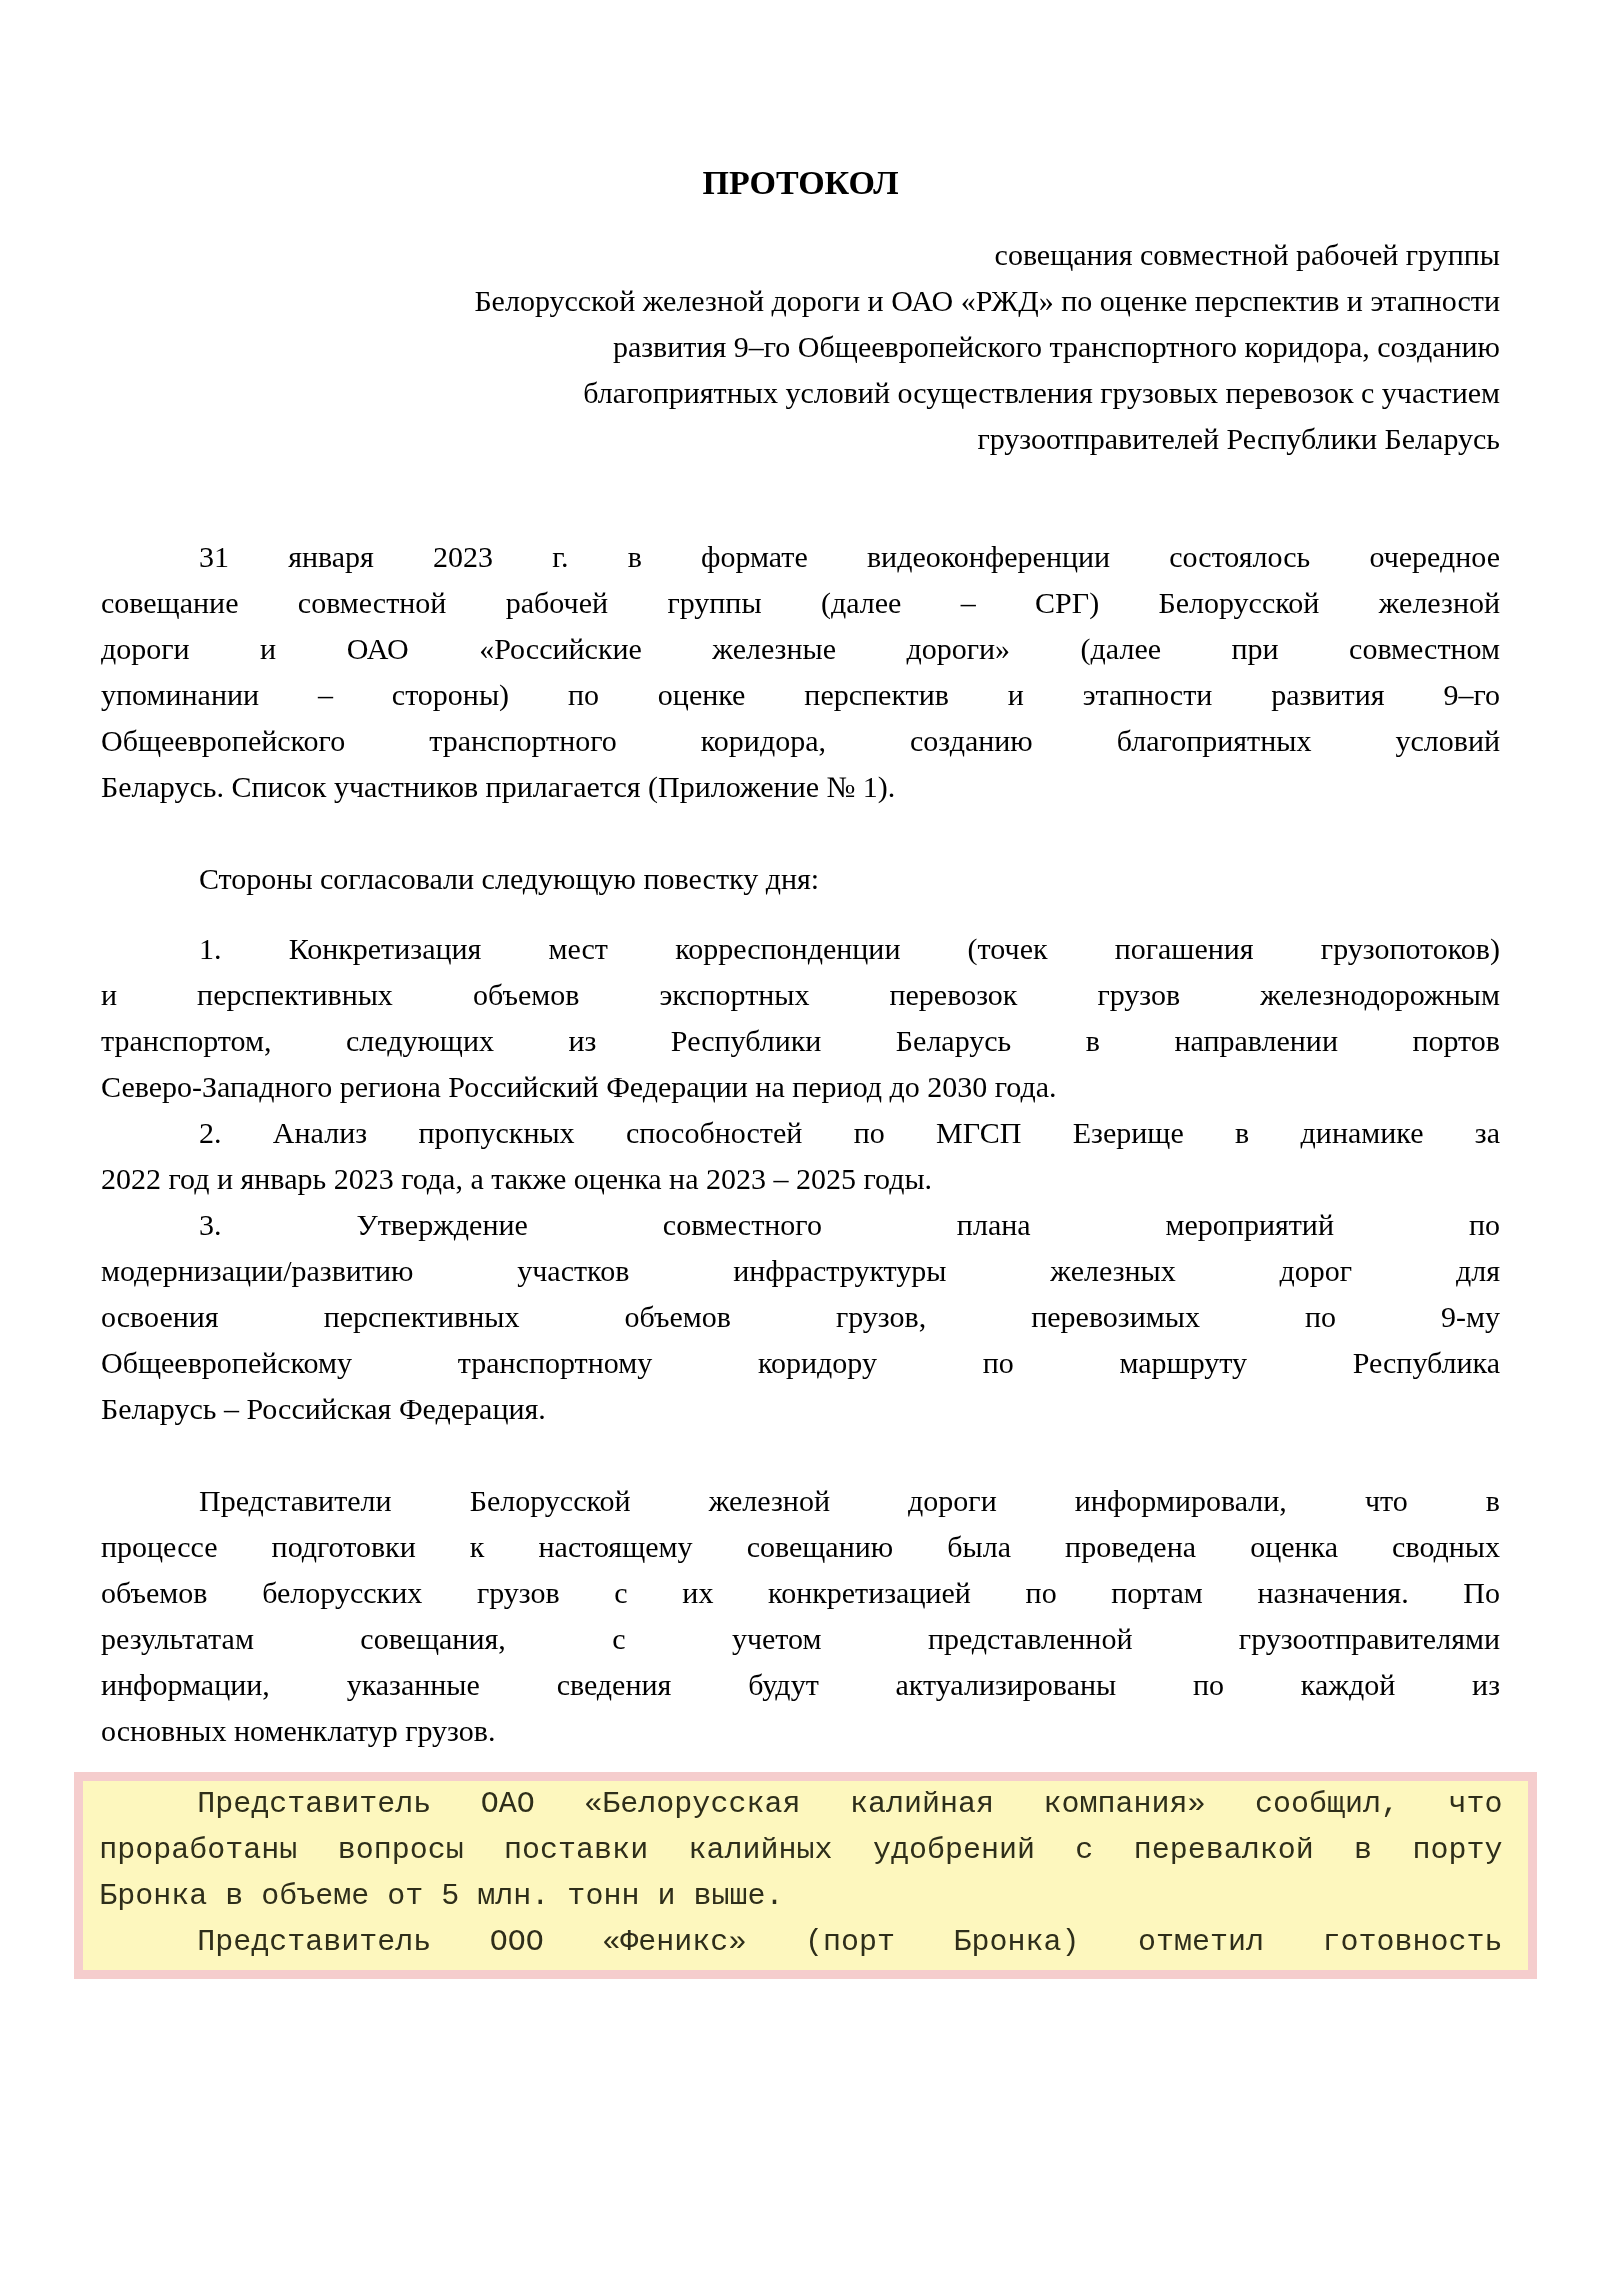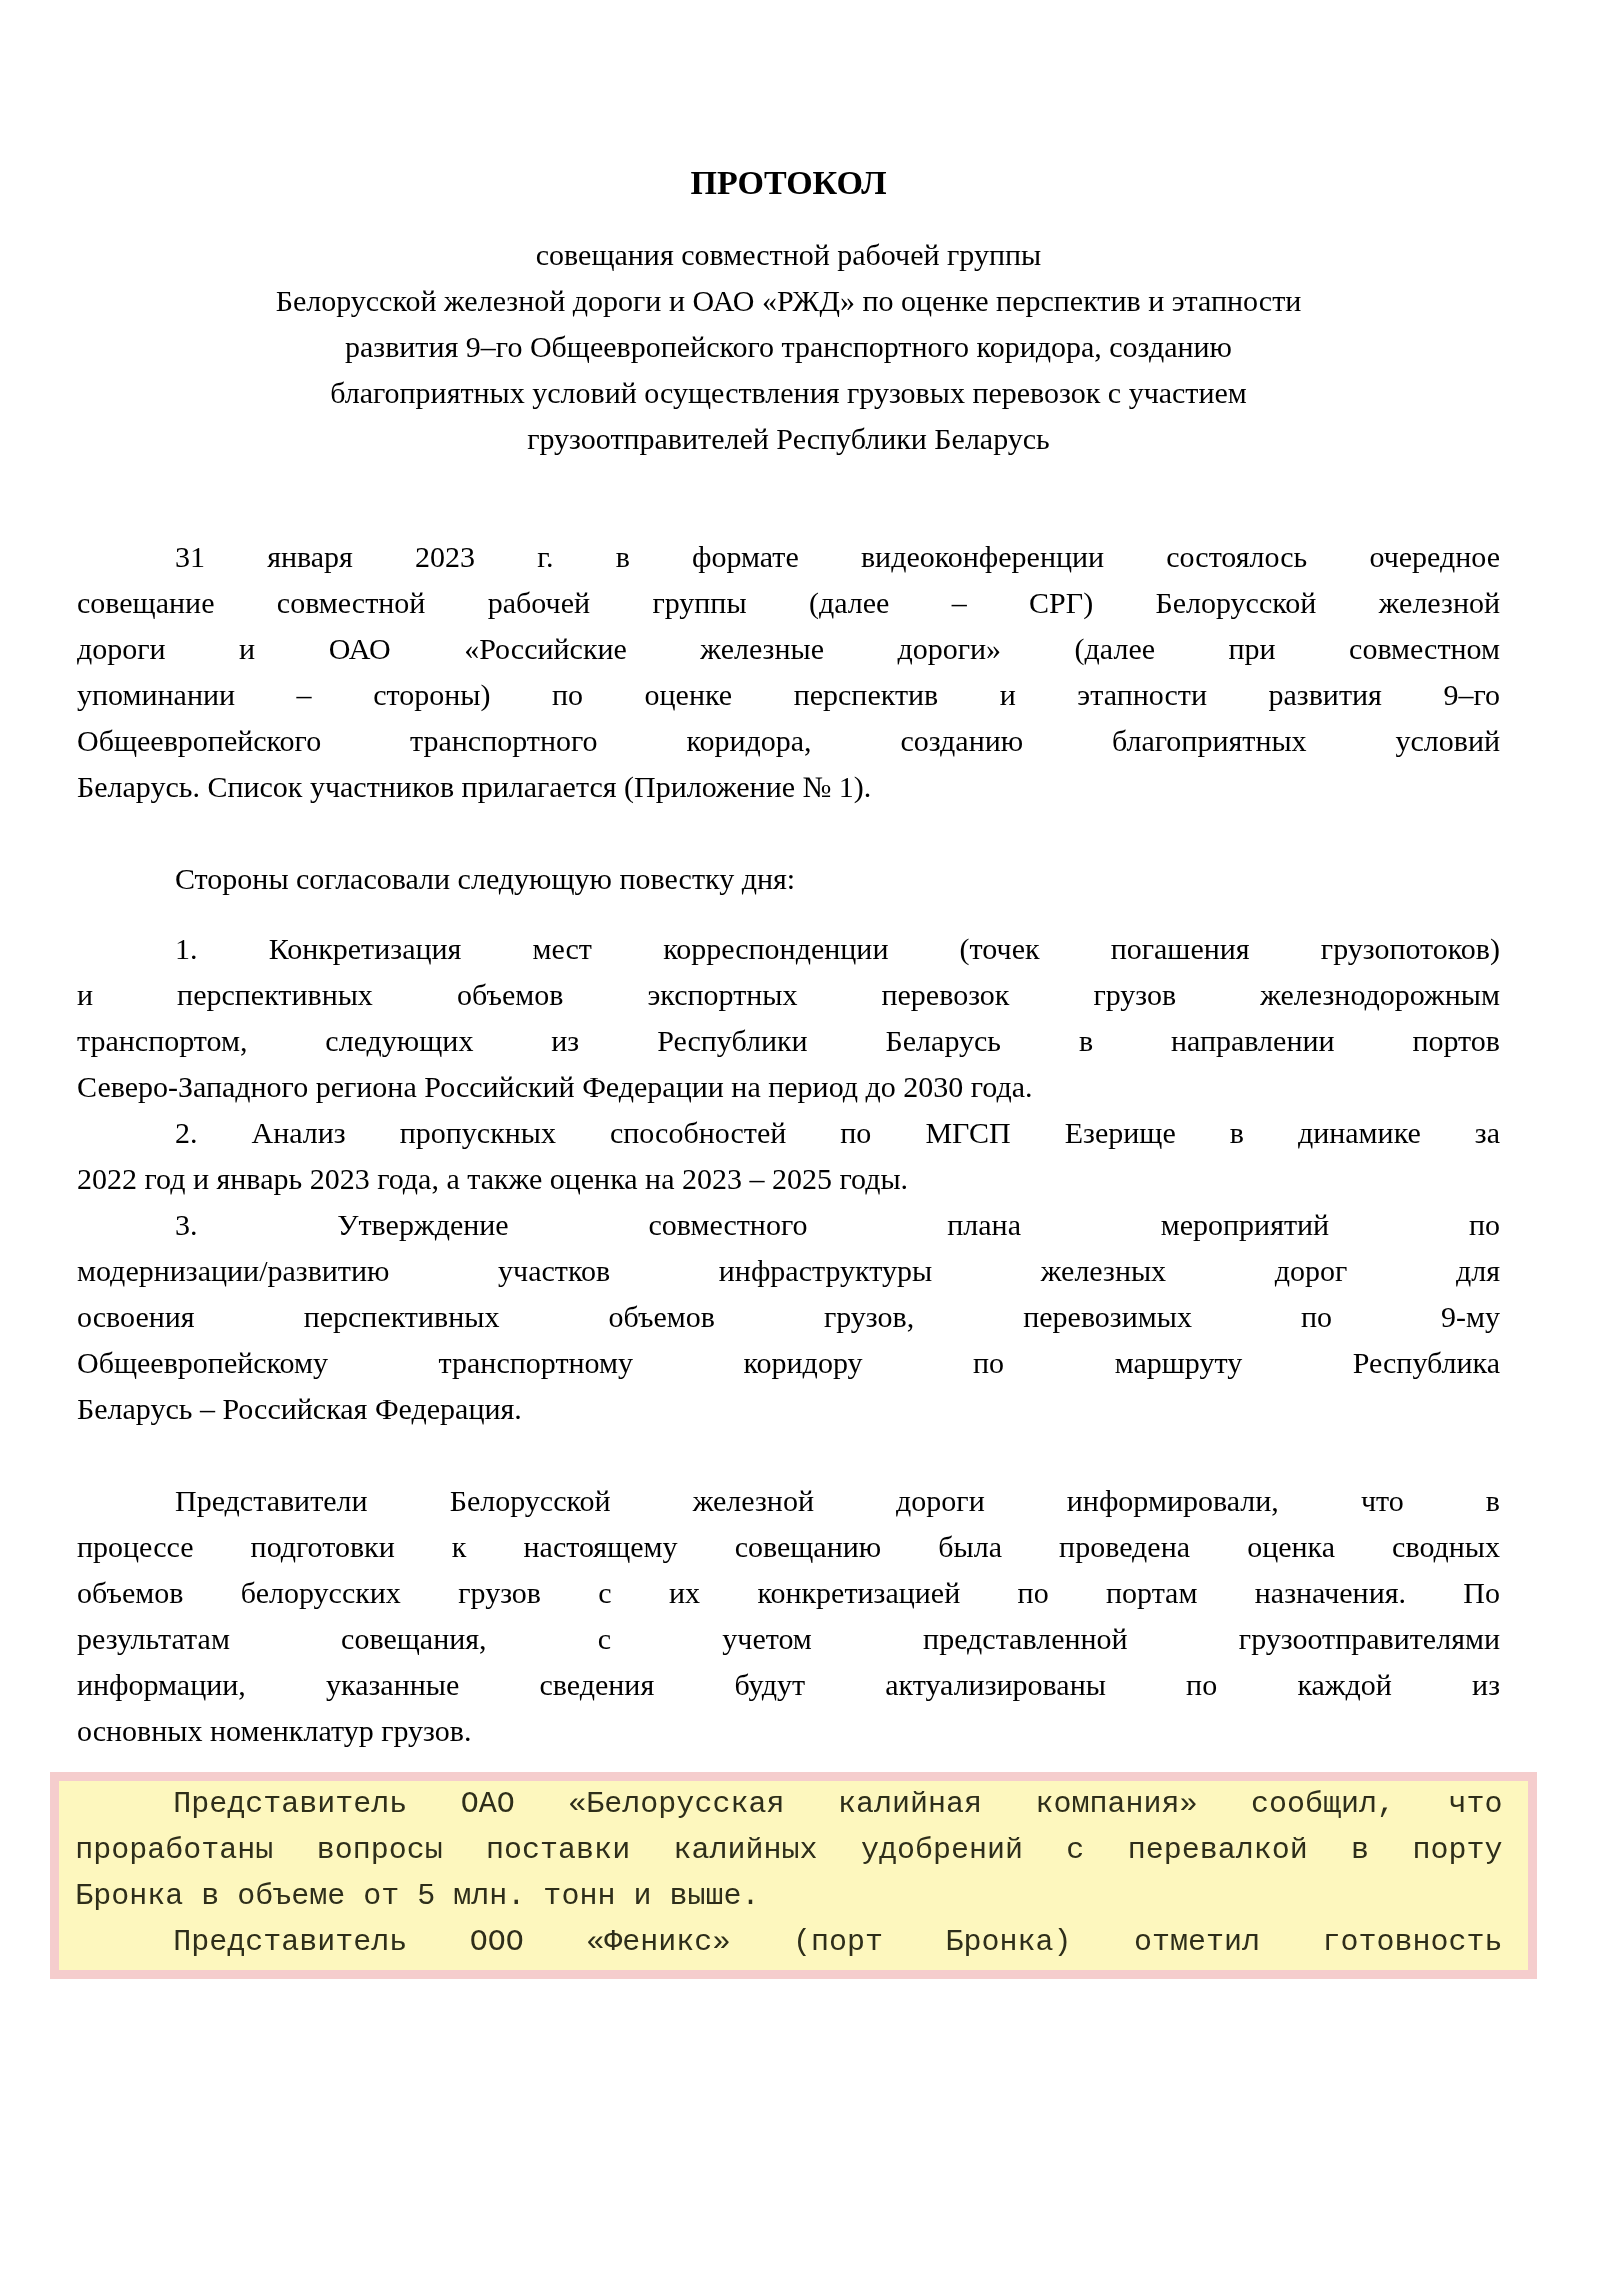--- a/index.html
+++ b/index.html
@@ -5,28 +5,28 @@
   * { margin:0; padding:0; box-sizing:border-box; }
   html,body { background:#ffffff; }
   body {
     width:1623px; height:2293px;
     font-family:"Liberation Serif","DejaVu Serif",serif;
     color:#000;
     overflow:hidden;
   }
   .page { width:1623px; height:2293px; background:#fff; }
   .content {
-    padding:160px 123px 0 77px;
+    padding:160px 123px 0 101px;
     font-size:30px; line-height:46px;
   }
   .ln { height:46px; overflow:hidden; white-space:normal; }
   .jst { text-align:justify; }
   .jst::after { content:""; display:inline-block; width:100%; height:0; }
   .first { text-indent:98px; }
-  .center { text-align:center; }
+  .center { text-align:right; }
   .title { font-weight:bold; font-size:34px; text-align:center; }
   .subtitle { margin-top:25.5px; }
   .paraA { margin-top:72px; }
   .heading { margin-top:46px; font-weight:normal; }
   .items { margin-top:24.5px; }
   .paraB { margin-top:46px; }
   .highlight {
     margin:17.6px -37px 0 -27.4px;
     border:9.8px solid #f5cdcd;
     background:#fdf7be;

